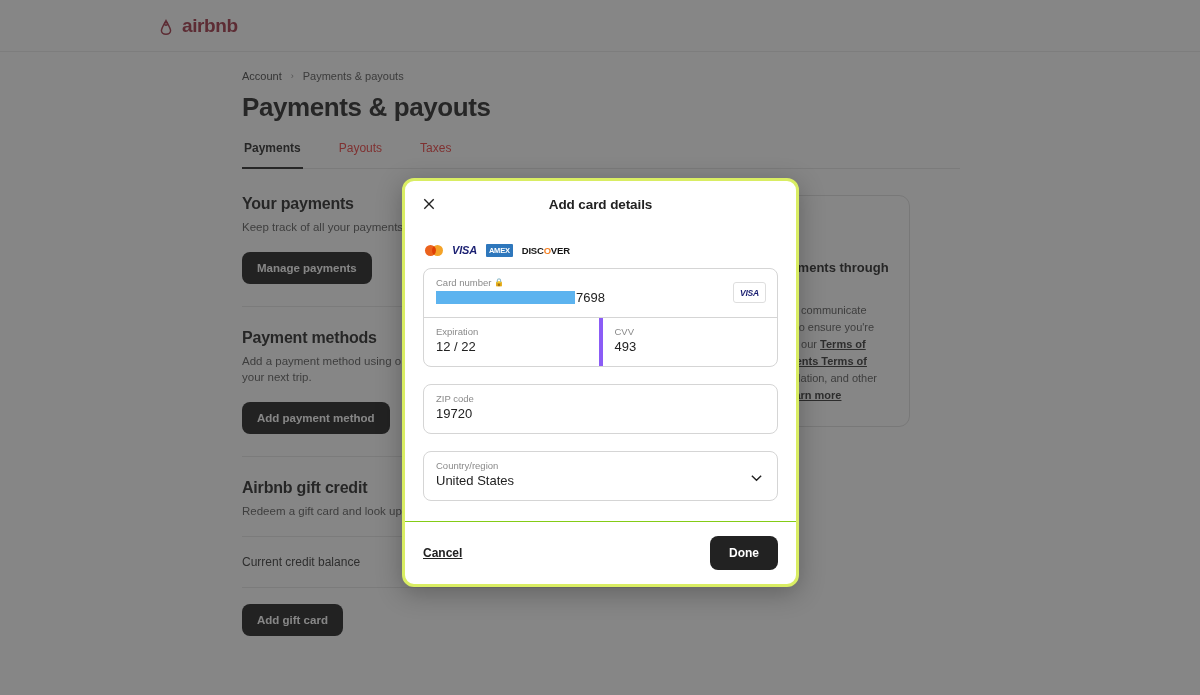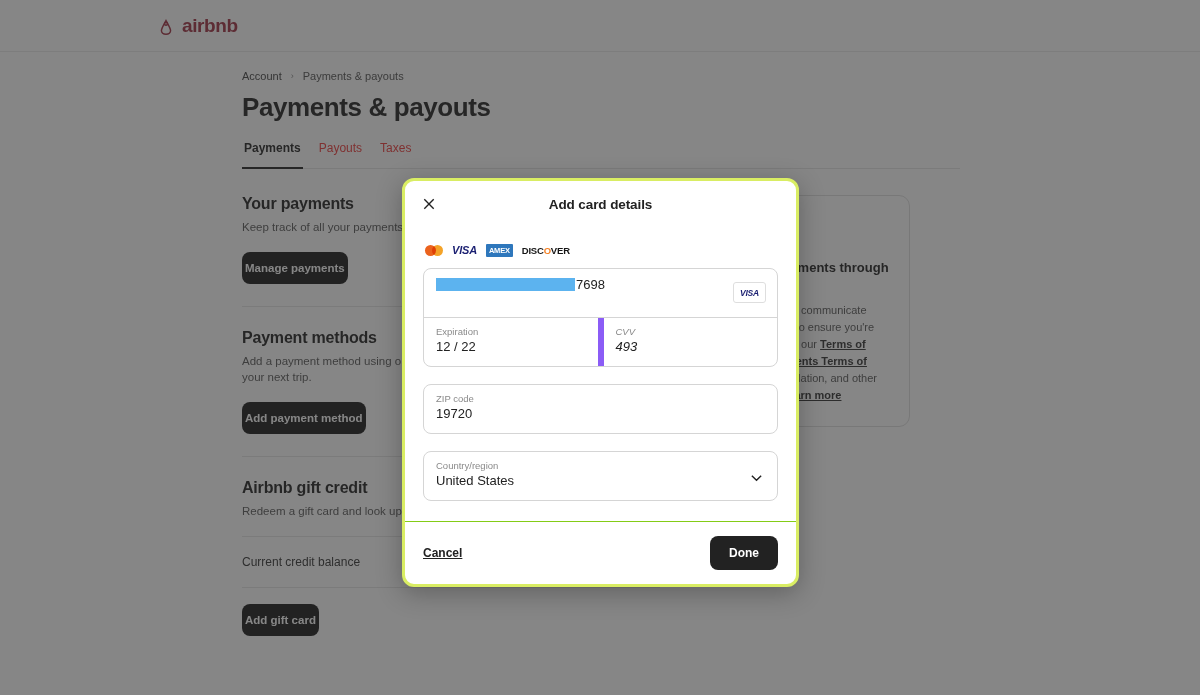--- a/index.html
+++ b/index.html
@@ -118,21 +118,21 @@
     font-size: 26px;
     font-weight: 700;
     color: #2b2b2b;
     margin: 10px 0 0 0;
     letter-spacing: -0.4px;
   }
 
   
   .tabs {
     display: flex;
-    gap: 14px;
+    gap: 34px;
     margin-top: 18px;
     border-bottom: 1px solid #e6e6e6;
     width: 718px;
   }
   .tab {
     font-size: 12px;
     color: #ef4444;
     padding: 0 2px 13px 2px;
     position: relative;
   }
@@ -169,21 +169,21 @@
     color: #5f5f5f;
     line-height: 1.45;
     margin: 0;
   }
   .dark-btn {
     display: inline-block;
     background: #222222;
     color: #ffffff;
     font-size: 11.5px;
     font-weight: 600;
-    padding: 10px 3px;
+    padding: 10px 15px;
     border-radius: 8px;
     border: none;
     margin-top: 16px;
   }
   .hr {
     height: 1px;
     background: #e6e6e6;
     margin: 22px 0;
   }
   .balance-row {
@@ -327,21 +327,21 @@
     width: 139px;
     height: 13px;
     background: #5cb3ef;
     vertical-align: -2px;
     margin-right: 1px;
   }
   .field-row {
     display: flex;
   }
   .field-row .field { flex: 1; }
-  .field-row .field + .field { border-left: 6px solid #8b5cf6; font-style: italic; }
+  .field-row .field + .field { border-left: 4px solid #8b5cf6; }
   .field-divider { height: 1px; background: #d5d5d5; }
   .visa-chip {
     position: absolute;
     right: 11px;
     top: 13px;
     width: 33px; height: 21px;
     border: 1px solid #dedede;
     border-radius: 3px;
     background: #fff;
     display: flex; align-items: center; justify-content: center;
@@ -492,20 +492,24 @@
             <i></i>
             <i></i>
           </span>
         <span class="brand-visa">VISA</span>
         <span class="brand-amex">AMEX</span>
         <span class="brand-disc"><span>DISC</span><span class="o">O</span><span>VER</span></span>
       </div>
 
       <div class="field-group">
         <div class="field">
+          <div class="field-label">
+            <span>Card number</span>
+            <span class="lock-ico">🔒</span>
+          </div>
           <div class="field-value">
             <span class="redacted"></span><span>7698</span>
           </div>
           <div class="visa-chip">VISA</div>
         </div>
         <div class="field-divider"></div>
         <div class="field-row">
           <div class="field">
             <div class="field-label">Expiration</div>
             <div class="field-value">12 / 22</div>

